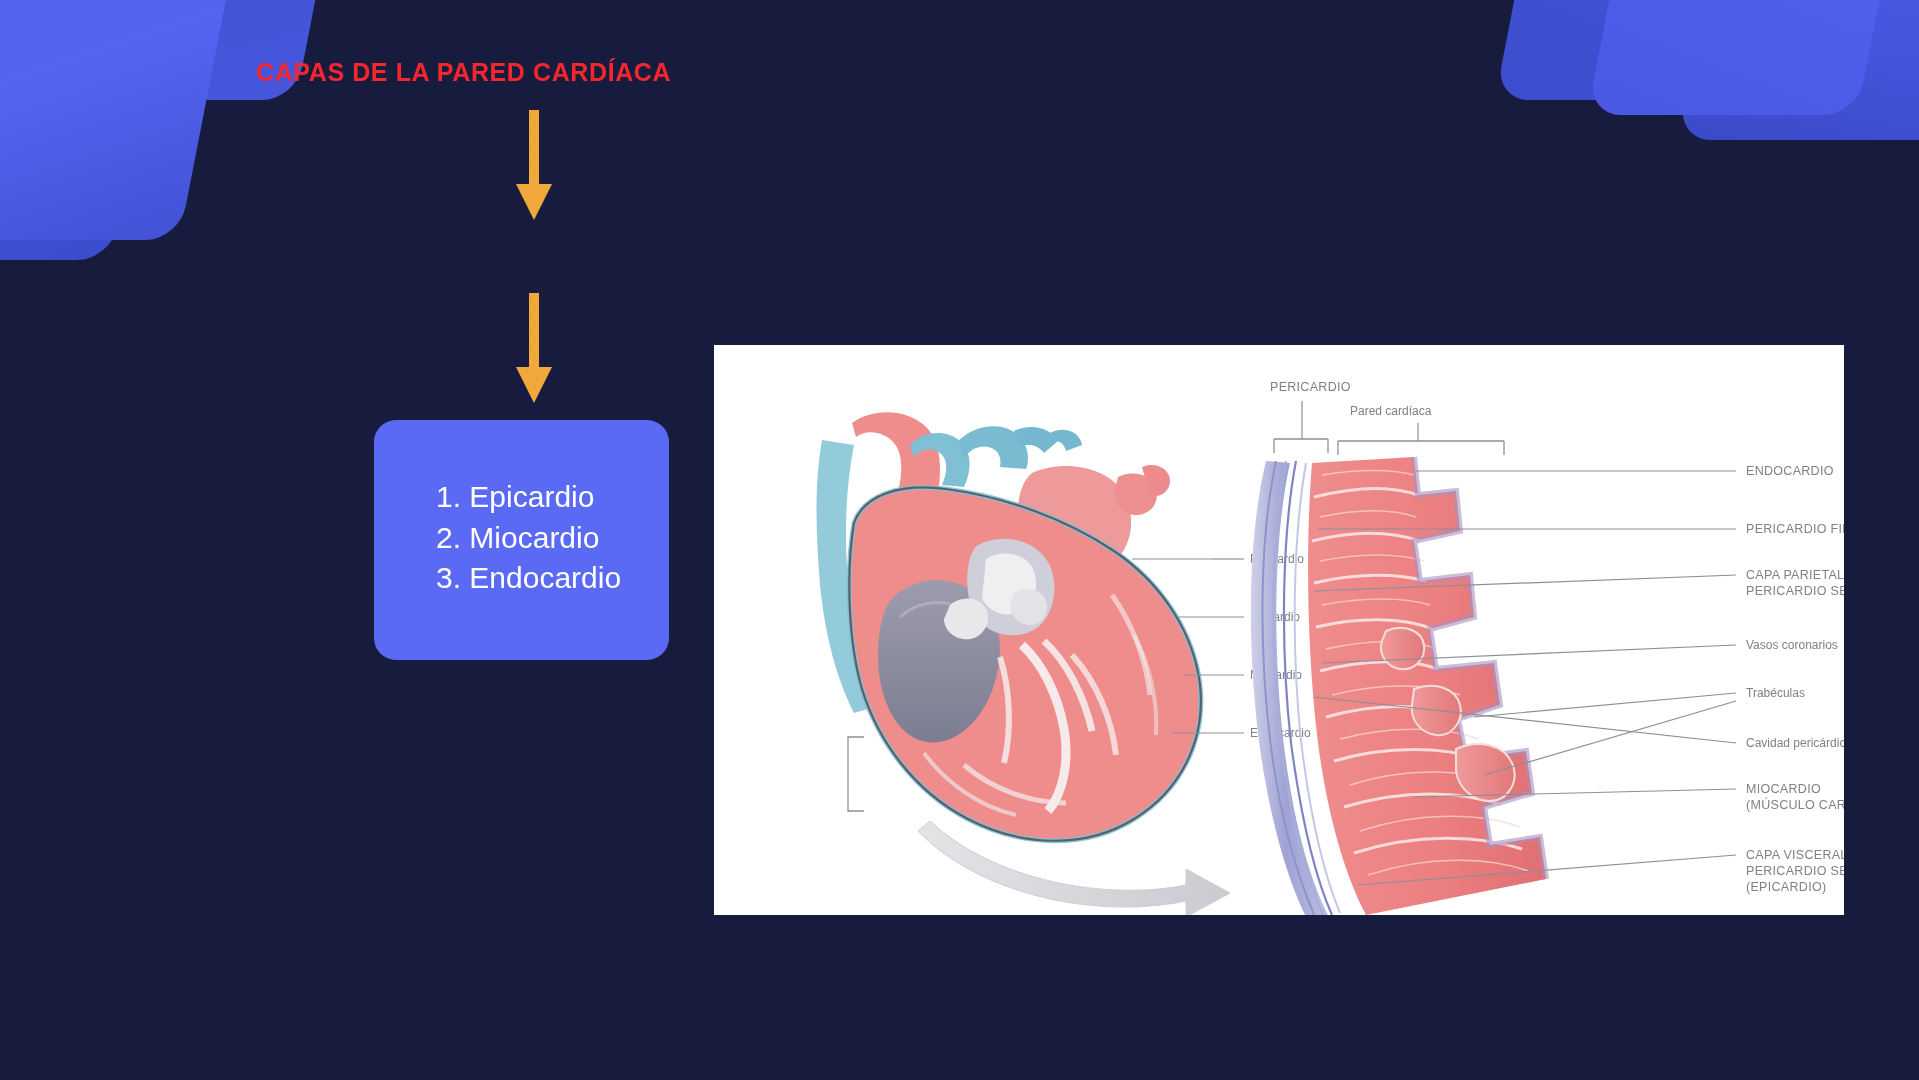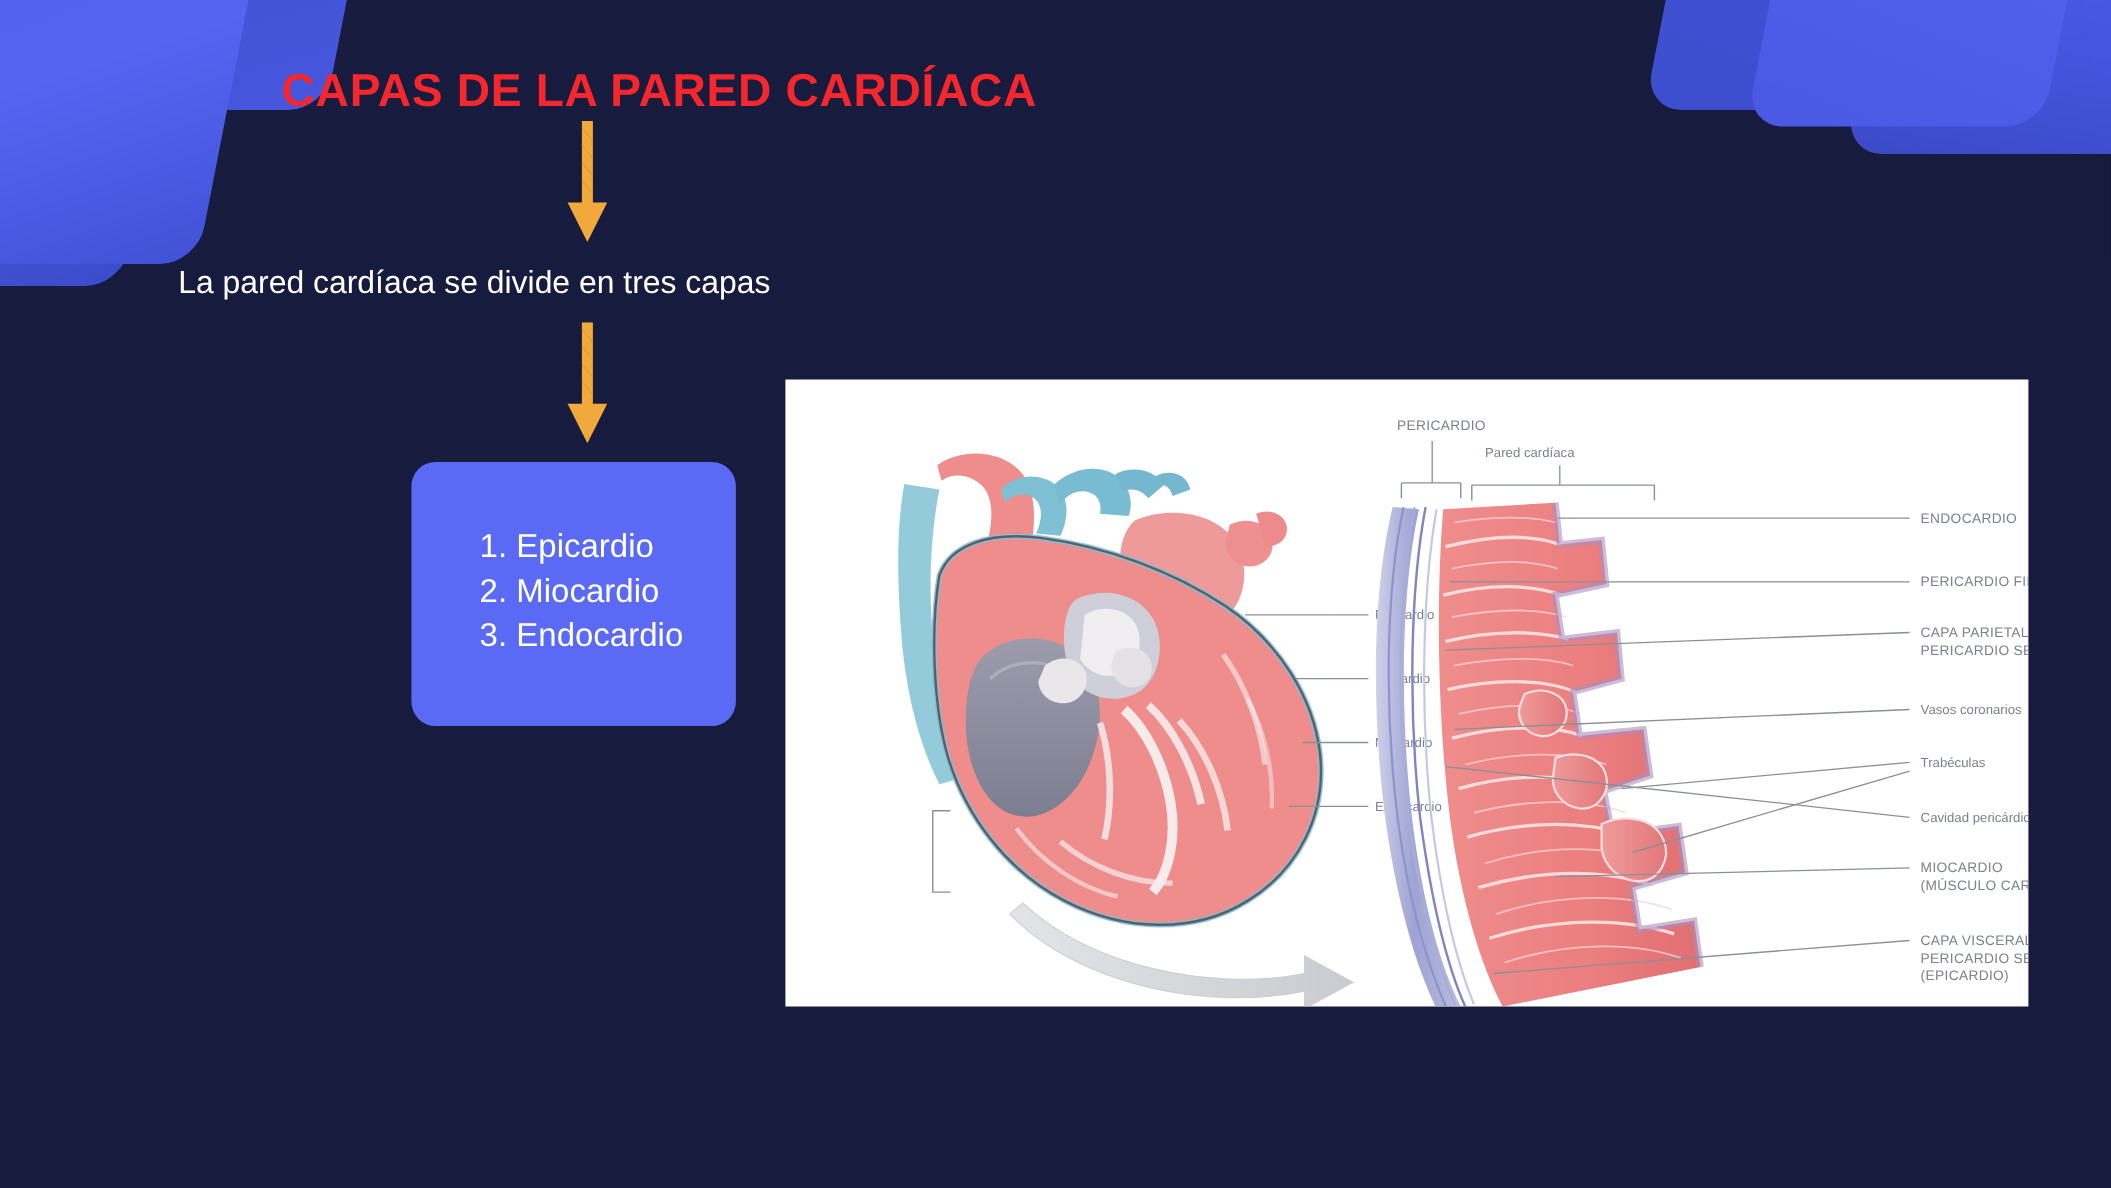--- a/index.html
+++ b/index.html
@@ -69,21 +69,21 @@
     width: 180px; height: 300px;
     transform: skewX(-11deg);
     background: linear-gradient(200deg, #4354da 0%, #3c4dcd 100%);
   }
 
   
   .slide-title {
     position: absolute;
     left: 256px;
     top: 58px;
-    font-size: 42px;
+    font-size: 25px;
     font-weight: bold;
     letter-spacing: 0.6px;
     color: #f5272c;
     white-space: nowrap;
   }
   .subtitle {
     position: absolute;
     left: 162px;
     top: 241px;
     font-size: 29px;
@@ -178,21 +178,20 @@
     <div class="deco-shape dr-b"></div>
   </div>
 
   <div class="slide-title">CAPAS DE LA PARED CARDÍACA</div>
 
   <svg class="arrow arrow-1" viewBox="0 0 44 112">
     <path d="M17 0 H27 V74 H40 L22 110 L4 74 H17 Z" fill="#f2a93b"></path>
     <path d="M17 6 L27 18 M17 22 L27 34 M17 38 L27 50 M17 54 L27 66" stroke="#d99327" stroke-width="1.1" opacity="0.55"></path>
   </svg>
 
-  <div class="subtitle">La pared cardíaca se divide en tres capas</div>
 
   <svg class="arrow arrow-2" viewBox="0 0 44 112">
     <path d="M17 0 H27 V74 H40 L22 110 L4 74 H17 Z" fill="#f2a93b"></path>
     <path d="M17 6 L27 18 M17 22 L27 34 M17 38 L27 50 M17 54 L27 66" stroke="#d99327" stroke-width="1.1" opacity="0.55"></path>
   </svg>
 
   <div class="list-card">
     <ol>
       <li><span>Epicardio</span></li>
       <li><span>Miocardio</span></li>

